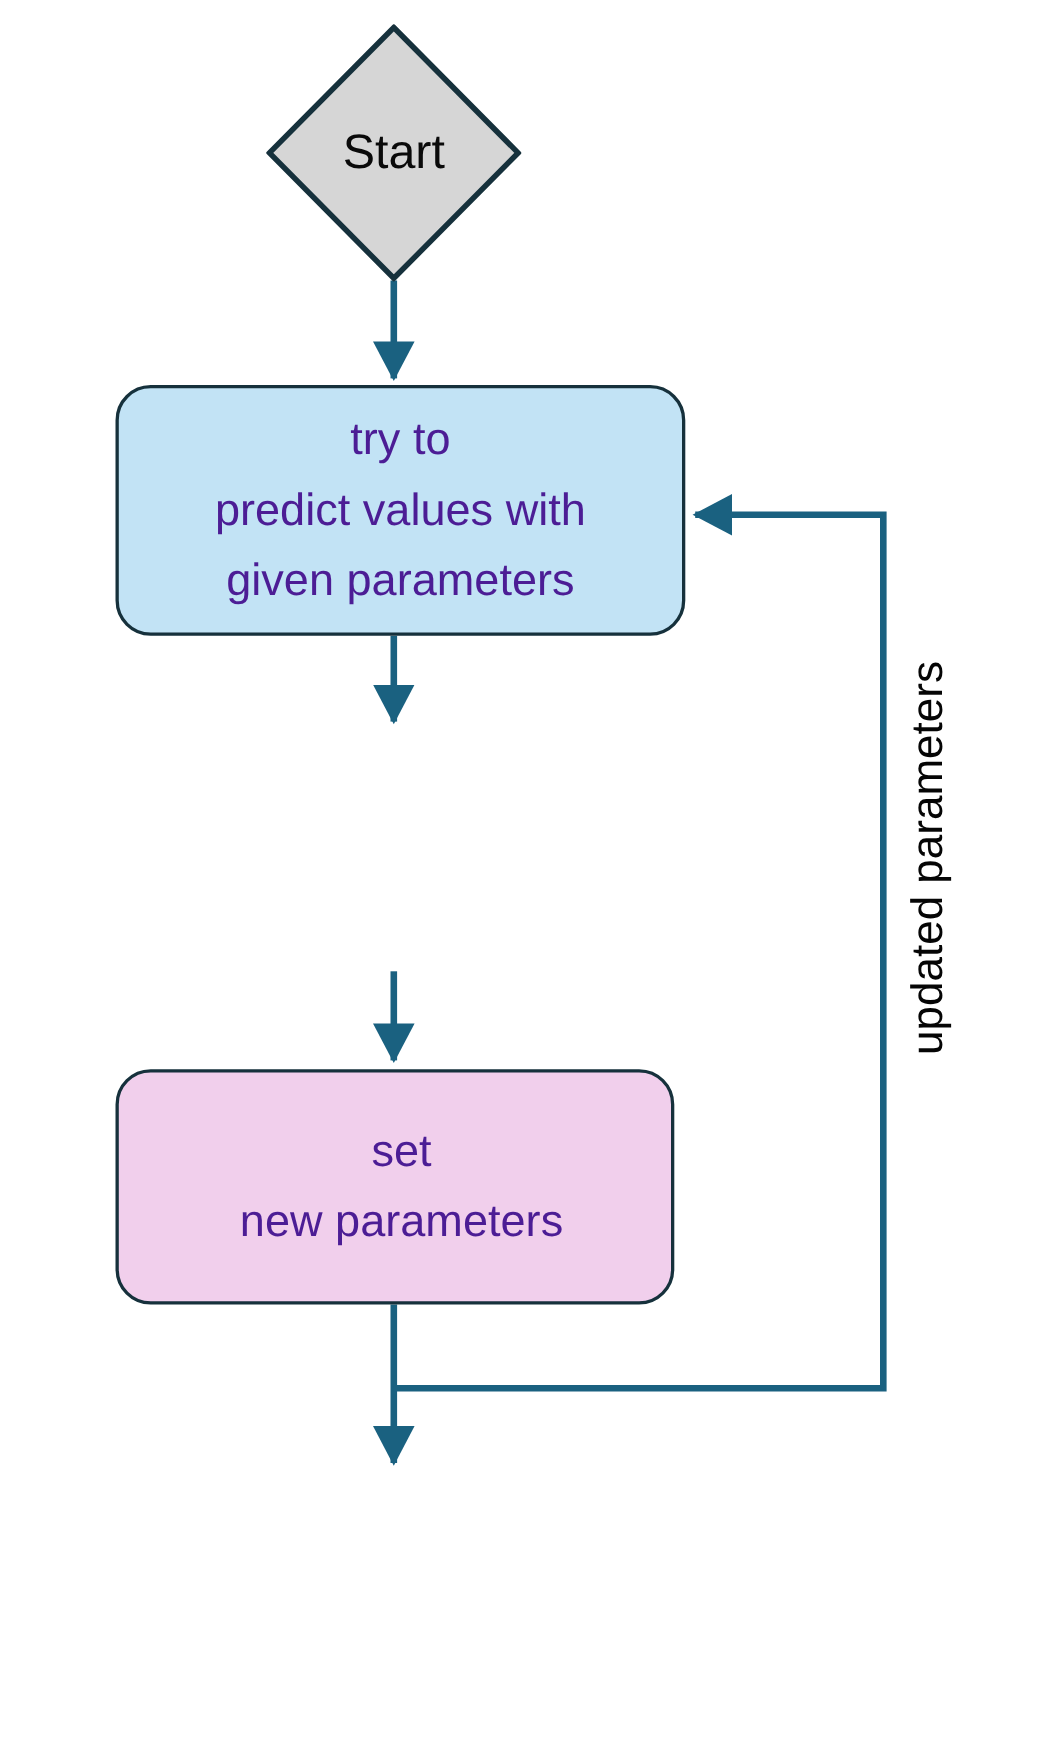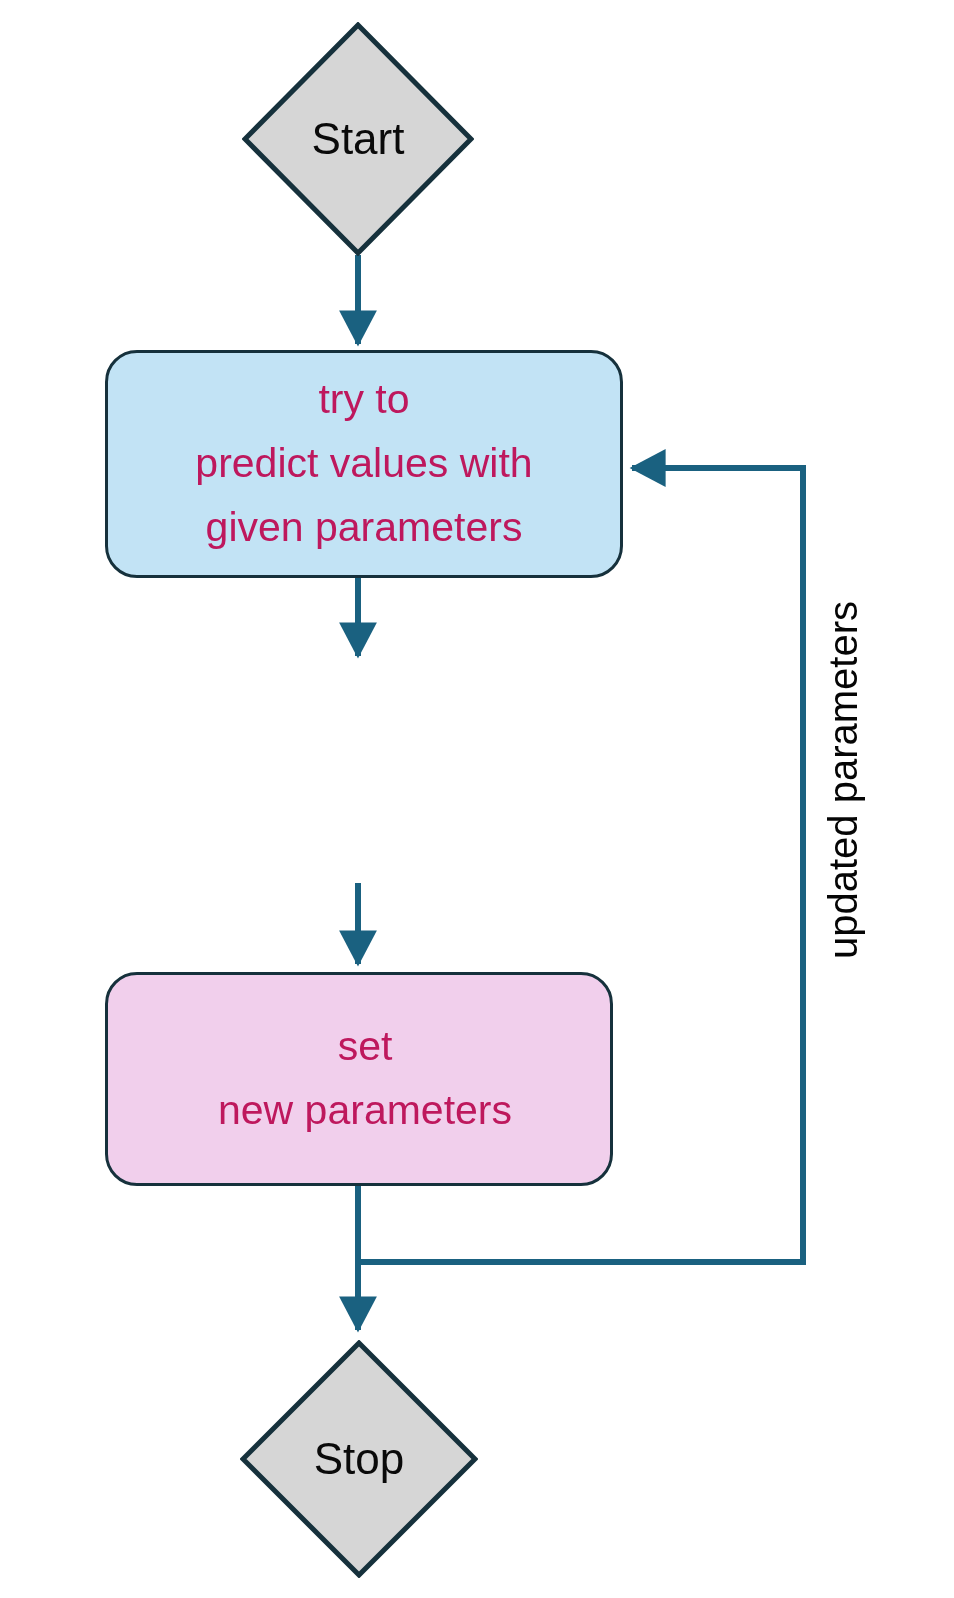--- a/index.html
+++ b/index.html
@@ -55,21 +55,21 @@
     border: 3px solid #16313c;
     border-radius: 32px;
     display: flex;
     align-items: center;
     justify-content: center;
     text-align: center;
   }
   .proc-label {
     font-size: 41px;
     line-height: 1.56;
-    color: #be185d;
+    color: #4c1d95;
     font-family: "Liberation Sans", sans-serif;
     white-space: pre-line;
     padding: 0 8px;
   }
 
   
   .edge-label {
     position: absolute;
     transform-origin: 50% 50%;
     transform: rotate(-90deg);
@@ -125,22 +125,16 @@
 predict values with
 given parameters</span>
   </div>
 
 
   <div class="proc" style="left:105px; top:972px; width:508px; height:214px; background:#f1cfec;padding-left:12px;">
     <span class="proc-label">set
 new parameters</span>
   </div>
 
-  <div class="diamond-wrap" style="left:240px; top:1340px; width:238px; height:238px;">
-    <svg class="diamond-shape" viewBox="0 0 238 238" preserveAspectRatio="none" xmlns="http://www.w3.org/2000/svg">
-      <polygon points="119,3 235,119 119,235 3,119" fill="#d6d6d6" stroke="#16313c" stroke-width="5" stroke-linejoin="miter"></polygon>
-    </svg>
-    <span class="diamond-label">Stop</span>
-  </div>
 
   <div class="edge-label" style="left:643px; top:760px; width:400px; text-align:center;">updated parameters</div>
 
 </div>
 
 </body></html>

